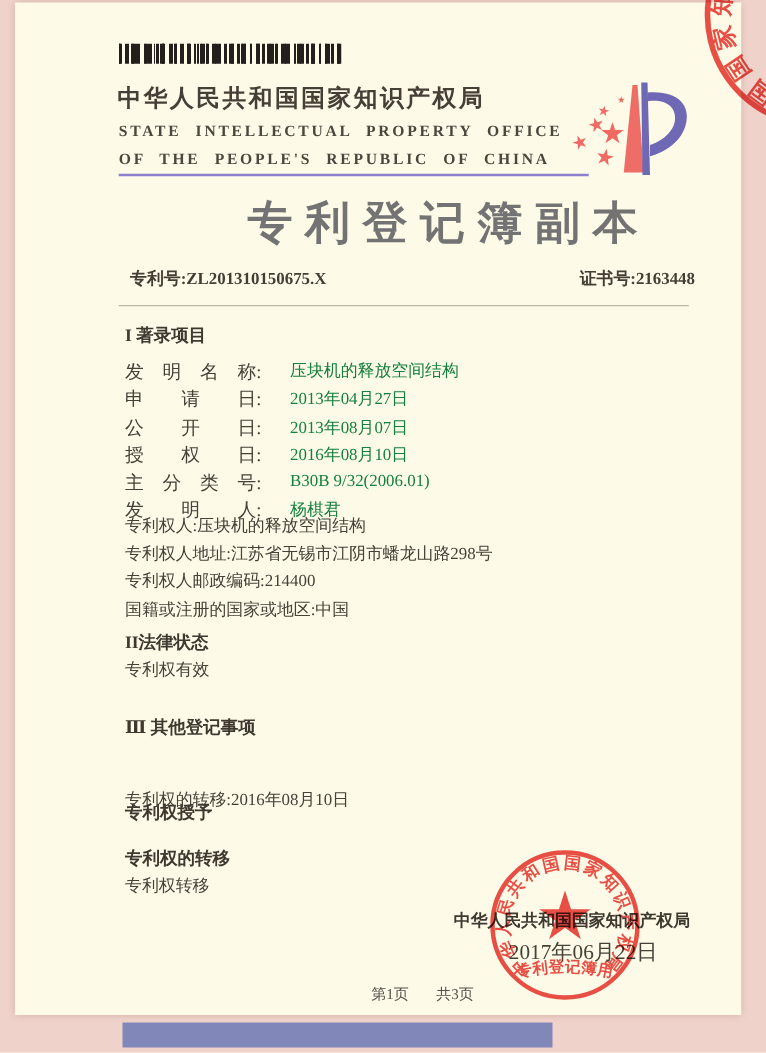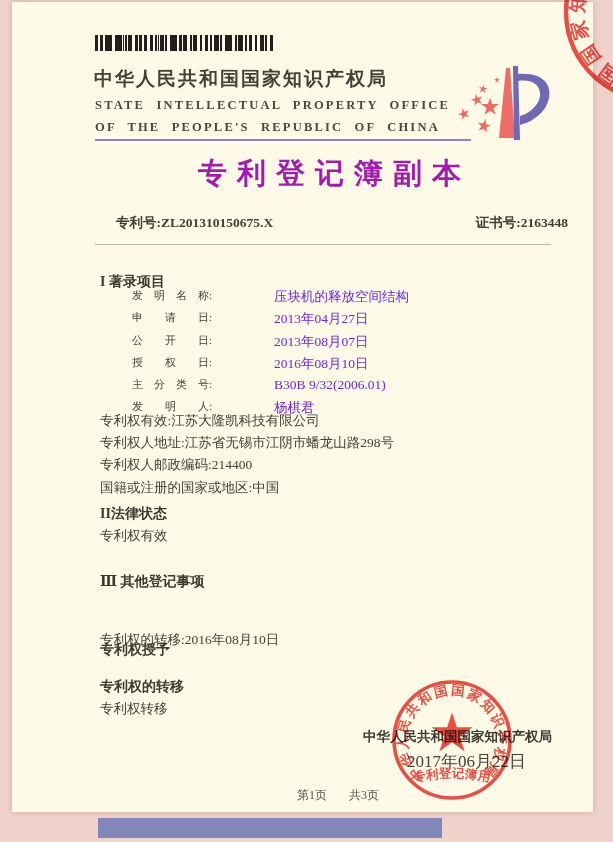--- a/index.html
+++ b/index.html
@@ -18,29 +18,29 @@
     left:83px;top:33px;width:178px;height:16px;
     background:
       repeating-linear-gradient(90deg,#241f1c 0 2px,transparent 2px 5px),
       repeating-linear-gradient(90deg,#241f1c 0 1px,transparent 1px 7px),
       repeating-linear-gradient(90deg,#241f1c 0 3px,transparent 3px 11px);
   }
   .agency-cn{left:82px;top:64px;font-size:19px;font-weight:bold;color:#453f36;letter-spacing:2px;white-space:nowrap;}
   .agency-en{left:83px;top:96px;font-size:12.5px;font-weight:bold;color:#4c463d;letter-spacing:2.2px;word-spacing:6px;white-space:nowrap;}
   .agency-en2{top:118px;}
   .hdr-rule{left:83px;top:137px;width:376px;height:2px;background:#8e80cf;}
-  .doc-title{left:186px;top:152px;font-size:29px;font-weight:600;color:#a21caf;letter-spacing:10px;white-space:nowrap;}
-  .meta-row{left:104px;top:212px;width:452px;display:flex;justify-content:space-between;font-size:13.5px;font-weight:600;color:#433d33;}
+  .doc-title{left:186px;top:152px;font-size:36px;font-weight:600;color:#737373;letter-spacing:10px;white-space:nowrap;}
+  .meta-row{left:92px;top:212px;width:452px;display:flex;justify-content:space-between;font-size:13.5px;font-weight:600;color:#433d33;}
   .thin-rule{left:83px;top:242px;width:456px;height:1px;background:rgba(110,98,86,.45);}
   .sec-h{font-size:14px;font-weight:bold;color:#3e382e;white-space:nowrap;}
   .txt{font-size:13.5px;color:#464037;white-space:nowrap;}
   .fields{left:88px;top:286px;}
   .frow{display:flex;height:22.3px;align-items:flex-start;}
-  .flabel{width:132px;font-size:11px;color:#464037;white-space:pre;margin-left:32px;}
-  .fvalue{font-size:13.5px;color:#6d28d9;white-space:nowrap;margin-left:10px;}
+  .flabel{width:132px;font-size:15px;color:#464037;white-space:pre;}
+  .fvalue{font-size:13.5px;color:#15803d;white-space:nowrap;margin-left:0;}
   .holder{left:88px;top:410px;}
   .holder div{height:22.2px;}
   .stack div{white-space:nowrap;}
   .footer{left:270px;top:785px;font-size:12px;color:#55504a;display:flex;gap:22px;margin-left:15px;}
   .office{left:351px;top:726px;font-size:13.5px;font-weight:bold;color:#3e382e;white-space:nowrap;}
   .odate{left:395px;top:748px;font-size:17px;color:#464037;white-space:nowrap;}
   .seal{mix-blend-mode:multiply;opacity:.92;}
   .bottom-bar{position:absolute;left:98px;top:818px;width:344px;height:20px;background:#8187b9;}
   .overlay{position:absolute;left:0;top:0;width:613px;height:842px;pointer-events:none;overflow:hidden;}
 </style>
@@ -75,21 +75,21 @@
   </svg>
 
   <div class="abs doc-title">专利登记簿副本</div>
 
   <div class="abs meta-row">
     <span>专利号:ZL201310150675.X</span>
     <span>证书号:2163448</span>
   </div>
   <div class="abs thin-rule"></div>
 
-  <div class="abs sec-h" style="left:88px;top:271px;">I 著录项目</div>
+  <div class="abs sec-h" style="left:88px;top:258px;">I 著录项目</div>
 
   <div class="abs fields">
     <div class="frow">
       <span class="flabel">发　明　名　称:</span>
       <span class="fvalue">压块机的释放空间结构</span>
     </div>
     <div class="frow">
       <span class="flabel">申　　请　　日:</span>
       <span class="fvalue">2013年04月27日</span>
     </div>
@@ -105,21 +105,21 @@
       <span class="flabel">主　分　类　号:</span>
       <span class="fvalue">B30B 9/32(2006.01)</span>
     </div>
     <div class="frow">
       <span class="flabel">发　　明　　人:</span>
       <span class="fvalue">杨棋君</span>
     </div>
   </div>
 
   <div class="abs holder stack">
-    <div class="txt">专利权有效:江苏大隆凯科技有限公司</div>
+    <div class="txt">专利权人:压块机的释放空间结构</div>
     <div class="txt">专利权人地址:江苏省无锡市江阴市蟠龙山路298号</div>
     <div class="txt">专利权人邮政编码:214400</div>
     <div class="txt">国籍或注册的国家或地区:中国</div>
   </div>
 
   <div class="abs sec-h" style="left:88px;top:503px;">II法律状态</div>
   <div class="abs txt" style="left:88px;top:525px;">专利权有效</div>
 
   <div class="abs sec-h" style="left:88px;top:571px;">Ⅲ 其他登记事项</div>
   <div class="abs sec-h" style="left:88px;top:607px;margin-top:32px;">专利权授予</div>

